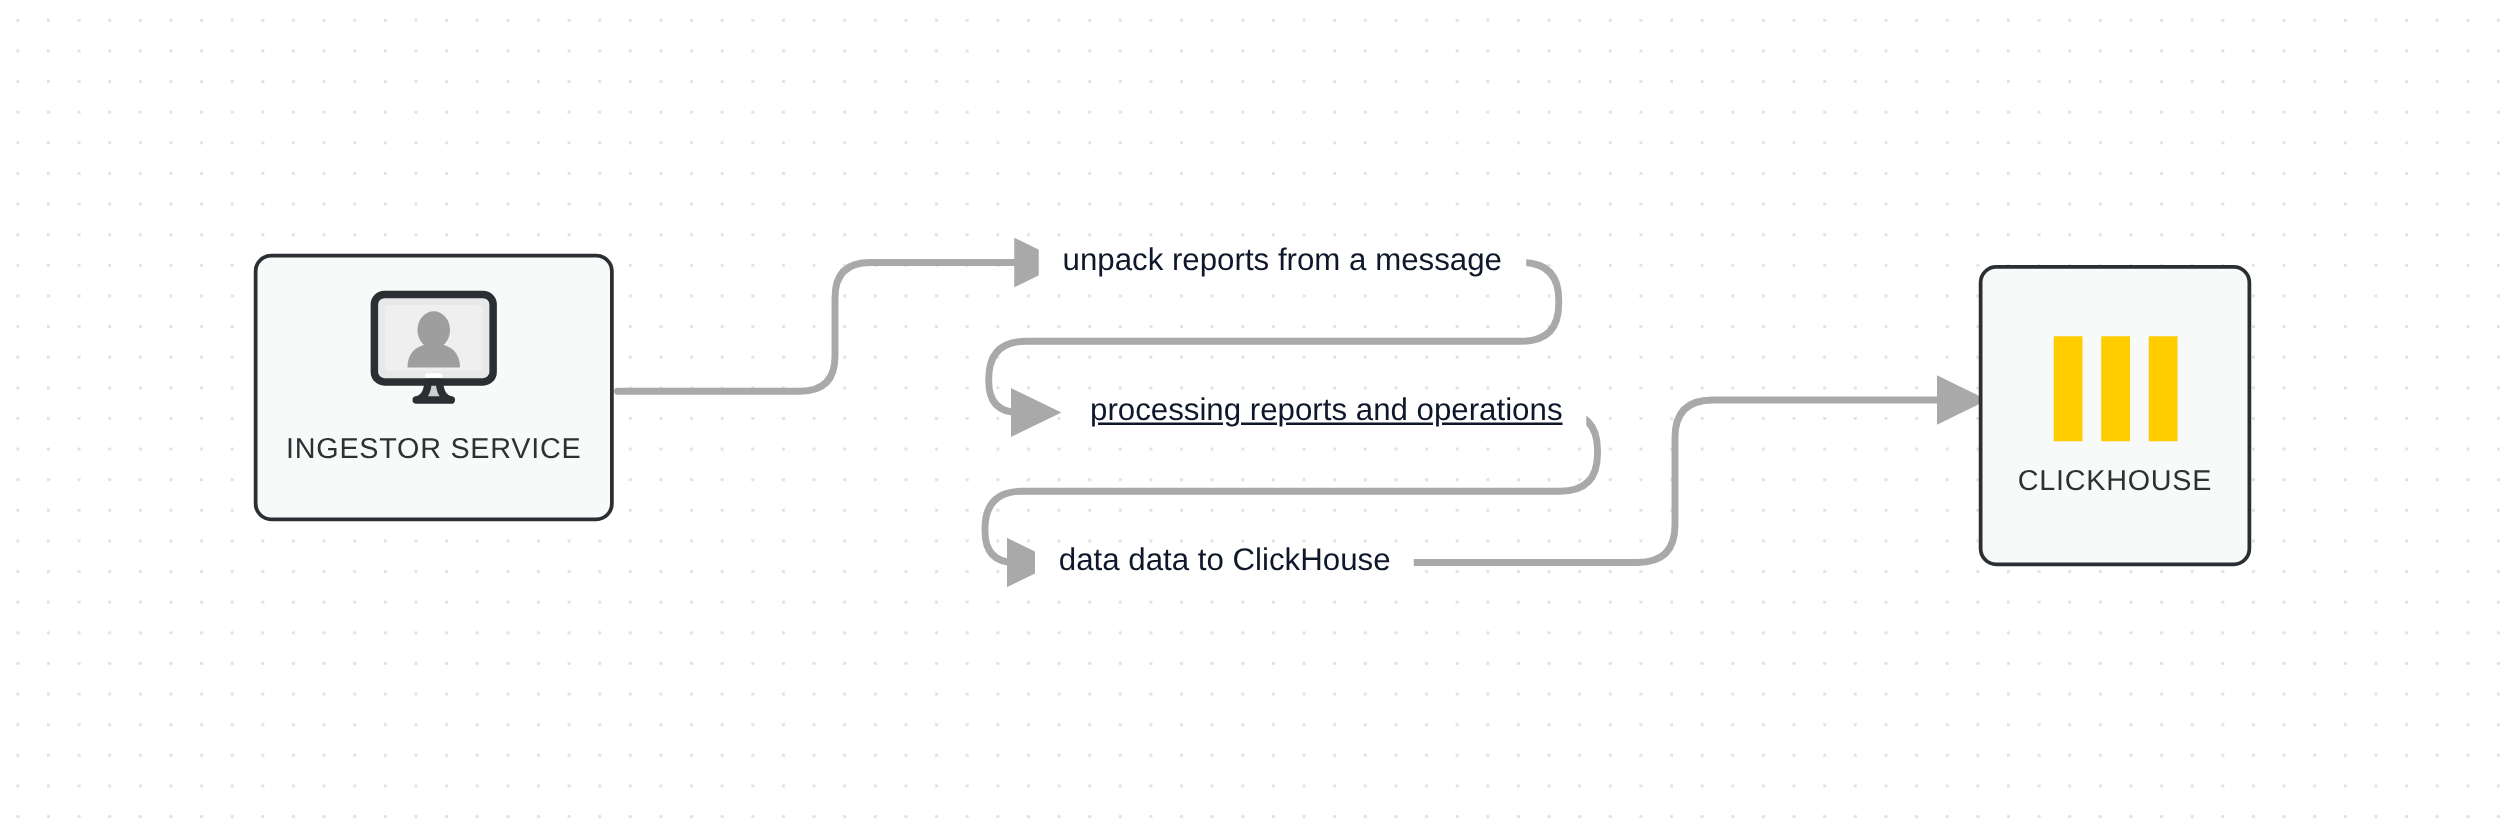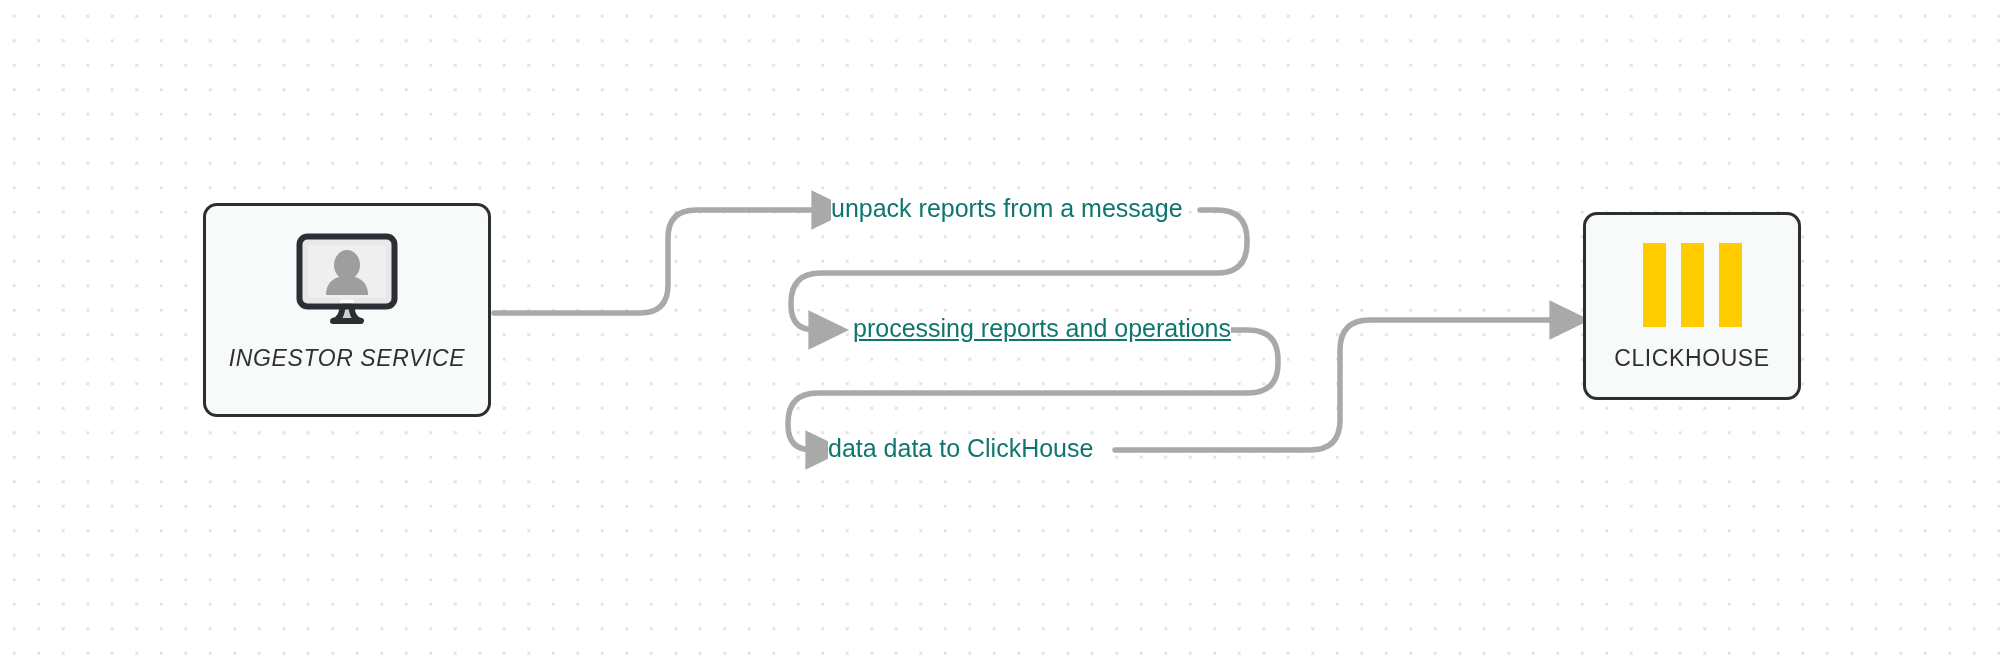--- a/index.html
+++ b/index.html
@@ -45,46 +45,46 @@
     text-transform: uppercase;
     white-space: nowrap;
   }
   #node-ingestor {
     left: 203px;
     top: 203px;
     width: 288px;
     height: 214px;
   }
   #node-ingestor .node-icon { margin-top: 4px; margin-bottom: 16px; }
-  #node-ingestor .node-label { margin-bottom: 20px; font-style: italic; }
+  #node-ingestor .node-label { margin-bottom: 20px; }
   #node-clickhouse {
     left: 1583px;
     top: 212px;
     width: 218px;
-    height: 188px;
+    height: 241px;
   }
   #node-clickhouse .node-icon { margin-top: 2px; margin-bottom: 18px; }
   .ch-bars {
     display: flex;
     align-items: flex-start;
     gap: 15px;
     height: 84px;
   }
   .ch-bar {
     width: 23px;
     height: 84px;
     background: #ffcc00;
   }
   .edge-label {
     position: absolute;
     font-size: 25px;
-    color: #0f766e;
+    color: #0f172a;
     white-space: nowrap;
     background: #ffffff;
-    padding: 0 0;
+    padding: 0 19px;
     line-height: 1;
   }
 </style>
 </head>
 <body>
 
 <div id="canvas">
 
   <svg id="edges" viewBox="0 0 2000 656" xmlns="http://www.w3.org/2000/svg">
     <defs>

